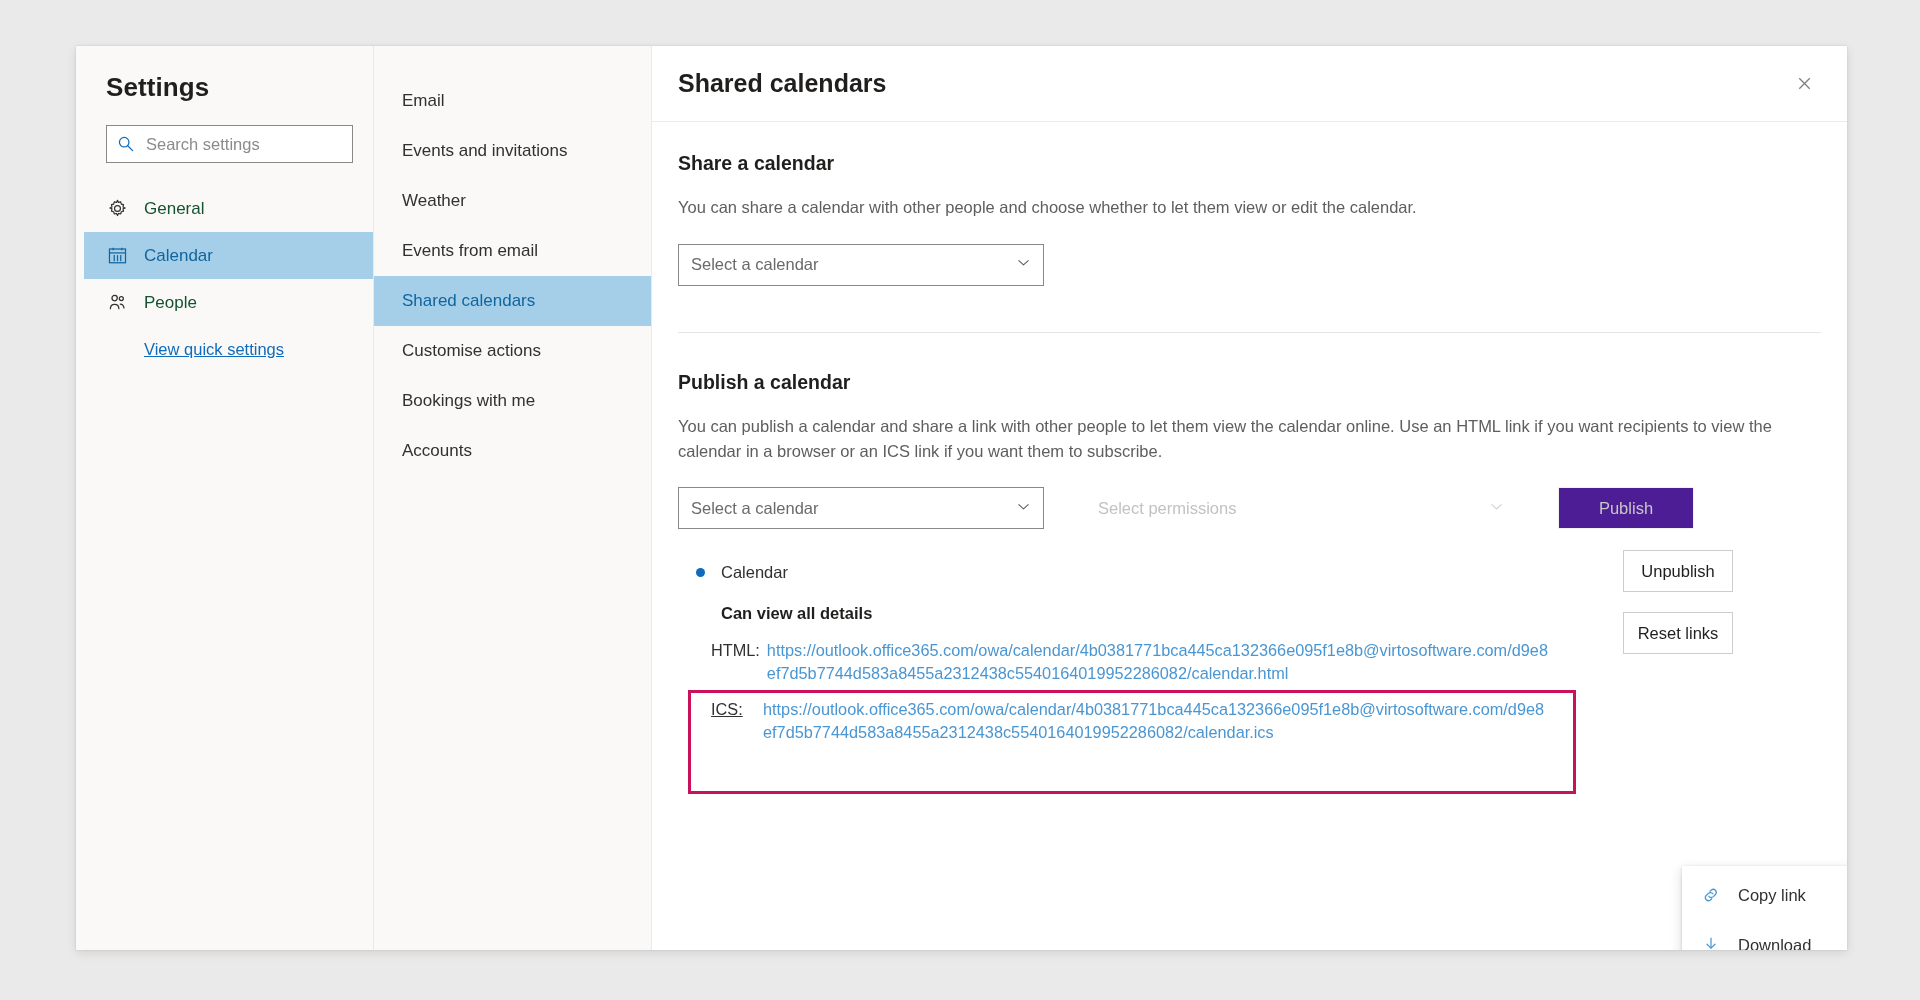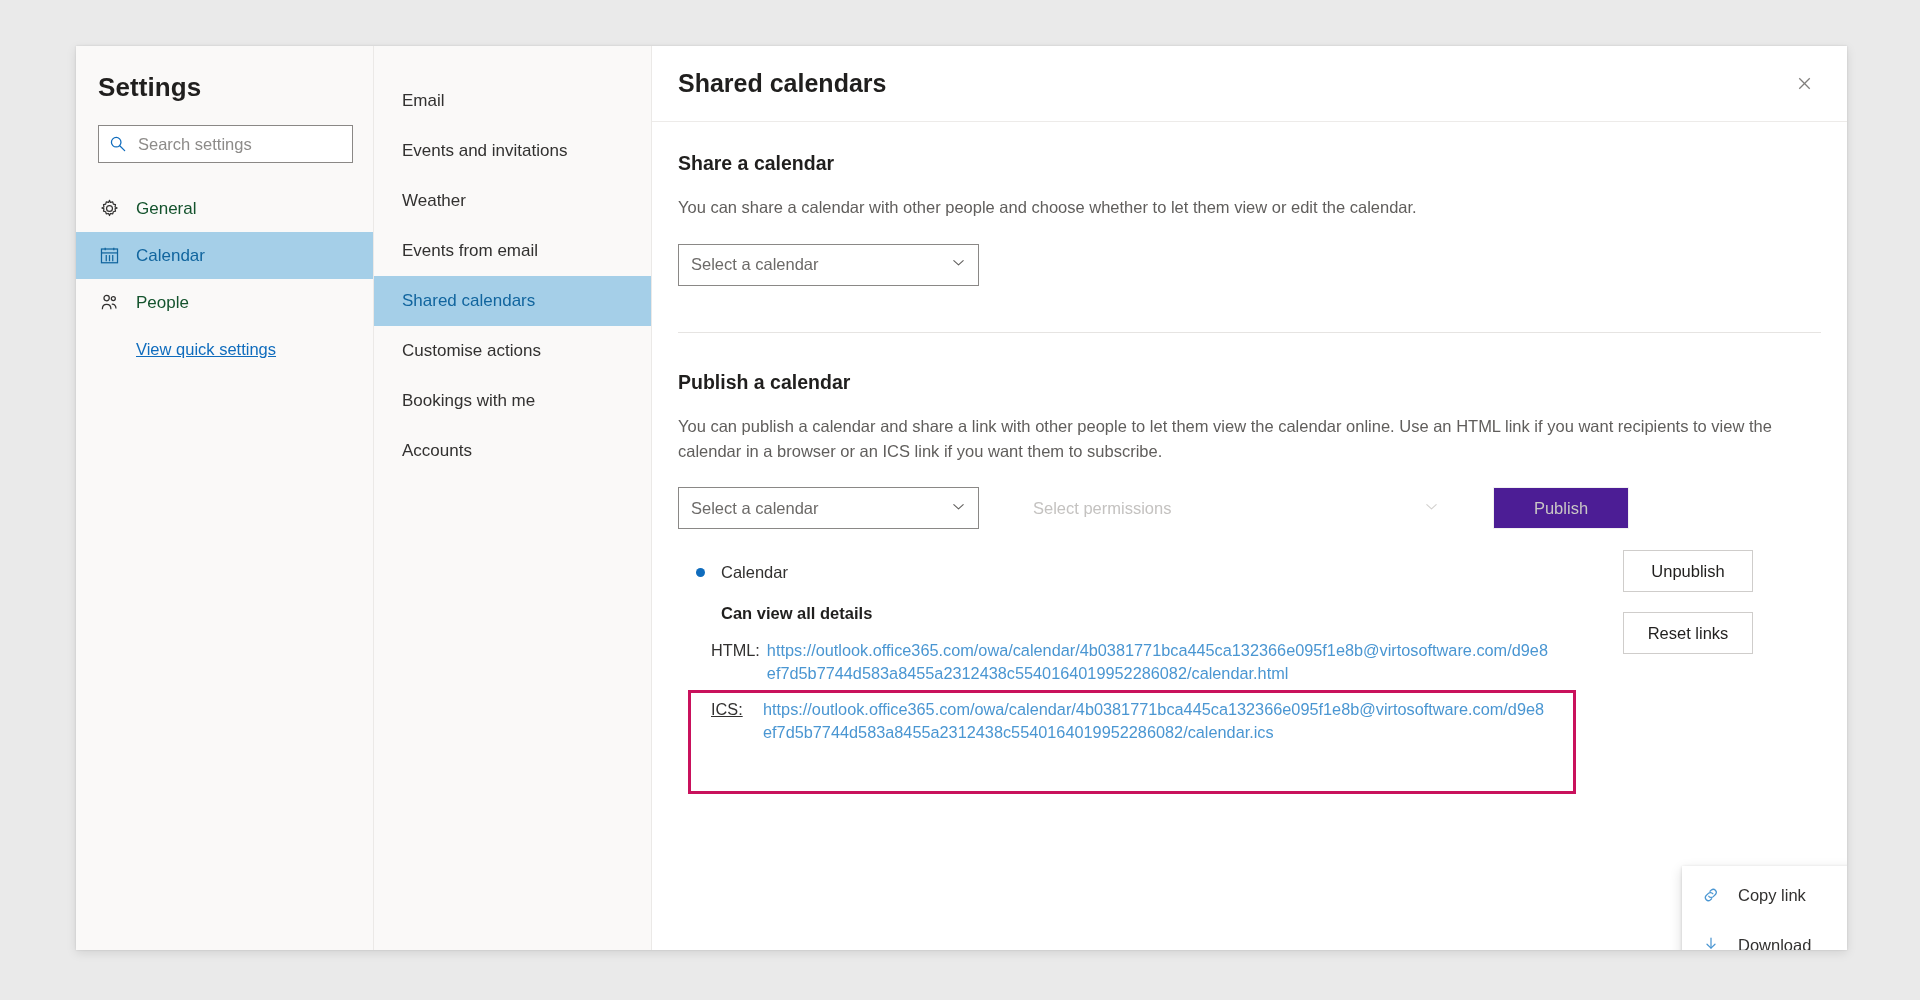--- a/index.html
+++ b/index.html
@@ -26,21 +26,21 @@
     background: #ffffff;
     box-shadow: 0 0 2px rgba(0,0,0,0.12), 0 3px 10px rgba(0,0,0,0.10);
     display: flex;
   }
 
   
   .col-settings {
     width: 298px;
     background: #faf9f8;
     border-right: 1px solid #ebe9e7;
-    padding: 26px 0 0 0;
+    padding: 26px 0 0 8px;
     flex: 0 0 298px;
   }
   .settings-title {
     font-size: 26px;
     font-weight: 600;
     color: #201f1e;
     padding: 0 0 0 22px;
     margin: 0 0 22px 0;
     letter-spacing: .1px;
   }
@@ -151,21 +151,21 @@
   }
   .section-desc {
     font-size: 16.5px;
     color: #605e5c;
     line-height: 1.5;
     margin: 0 0 24px 0;
     max-width: 1130px;
   }
 
   .select-box {
-    width: 301px; height: 42px;
+    width: 366px; height: 42px;
     border: 1px solid #8a8886;
     background: #fff;
     display: flex; align-items: center;
     padding: 12px 12px;
     font-size: 16.5px;
     color: #6c6a68;
     cursor: pointer;
   }
   .select-box .chev { margin-left: auto; color: #605e5c; }
 
@@ -252,21 +252,21 @@
     pointer-events: none;
   }
 
   .side-buttons {
     position: absolute;
     right: 94px;
     top: 504px;
     width: 130px;
   }
   .sec-btn {
-    width: 130px; height: 42px;
+    width: 110px; height: 42px;
     border: 1px solid #cfcdcb;
     background: #ffffff;
     font-size: 16.5px;
     color: #201f1e;
     display: flex; align-items: center; justify-content: center;
     cursor: pointer;
     margin-bottom: 20px;
     font-family: "Liberation Sans", sans-serif;
   }
 

